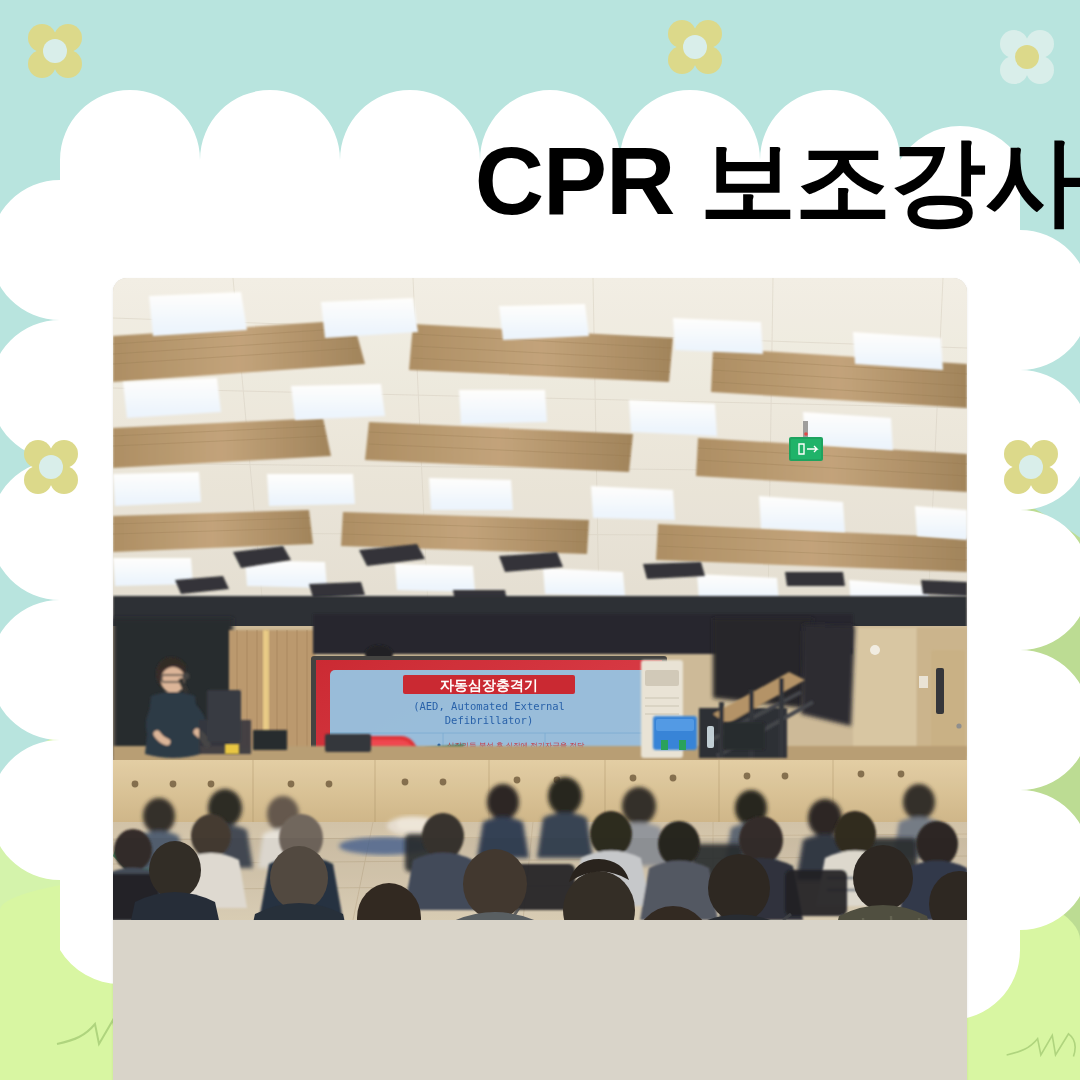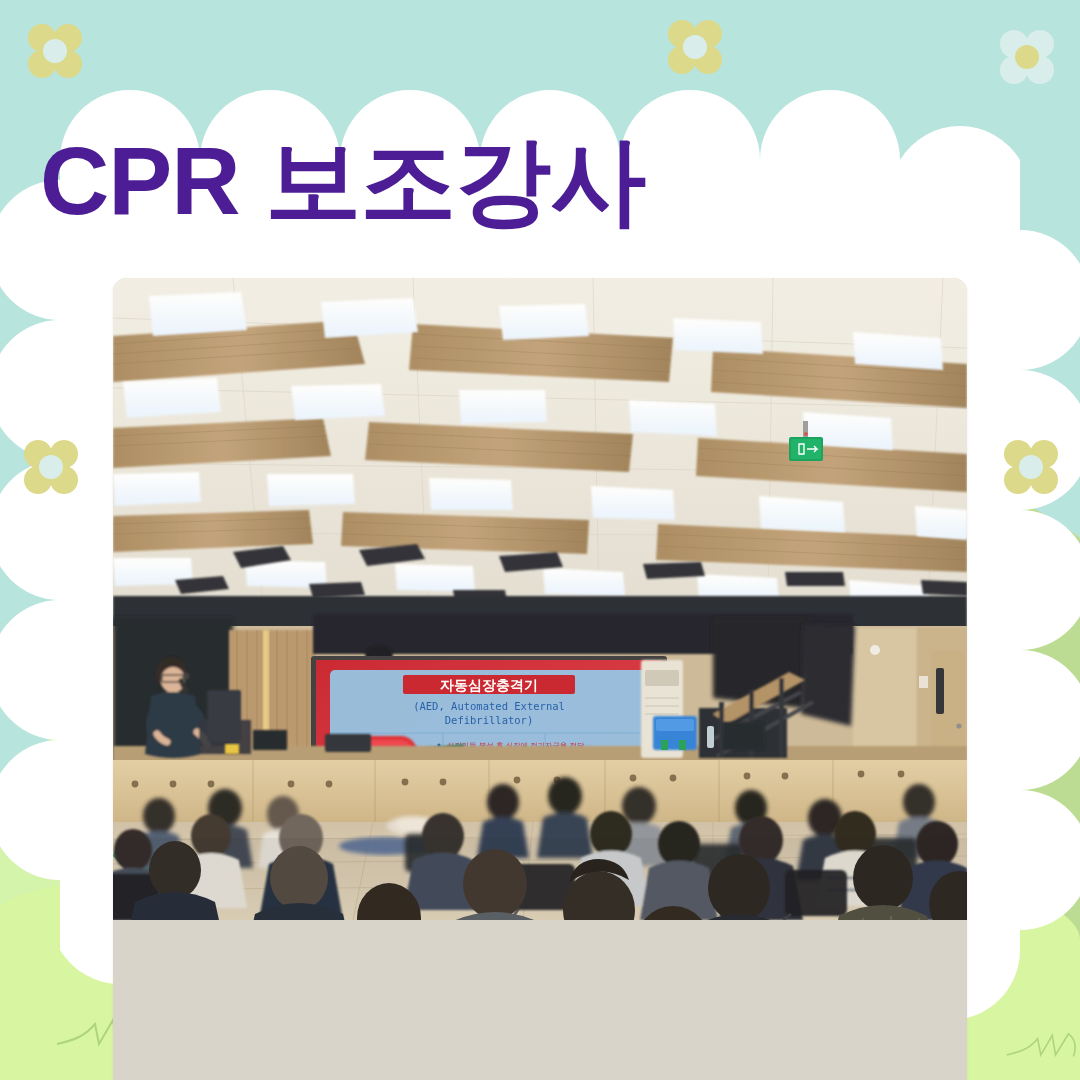--- a/index.html
+++ b/index.html
@@ -49,28 +49,27 @@
   .flower .p-bl { left:0;  bottom:0; }
   .flower .p-br { right:0; bottom:0; }
   .flower .core {
     position:absolute; left:50%; top:50%; transform:translate(-50%,-50%);
     width:24px; height:24px; border-radius:50%;
   }
 
   
   .title {
     position:absolute; left:0; right:0; top:133px;
-    text-align:left;
+    text-align:right;
     font-size:96px; line-height:1;
     font-weight:900;
     letter-spacing:-1px;
-    color:#4c1d95;
+    color:#000000;
     white-space:nowrap;
     z-index:6;
-    margin-left:40px;
   }
 
   
   .photo {
     position:absolute; left:113px; top:278px;
     width:854px; height:828px;
     border-radius:14px;
     overflow:hidden;
     z-index:5;
     background:#d9d4c9;

